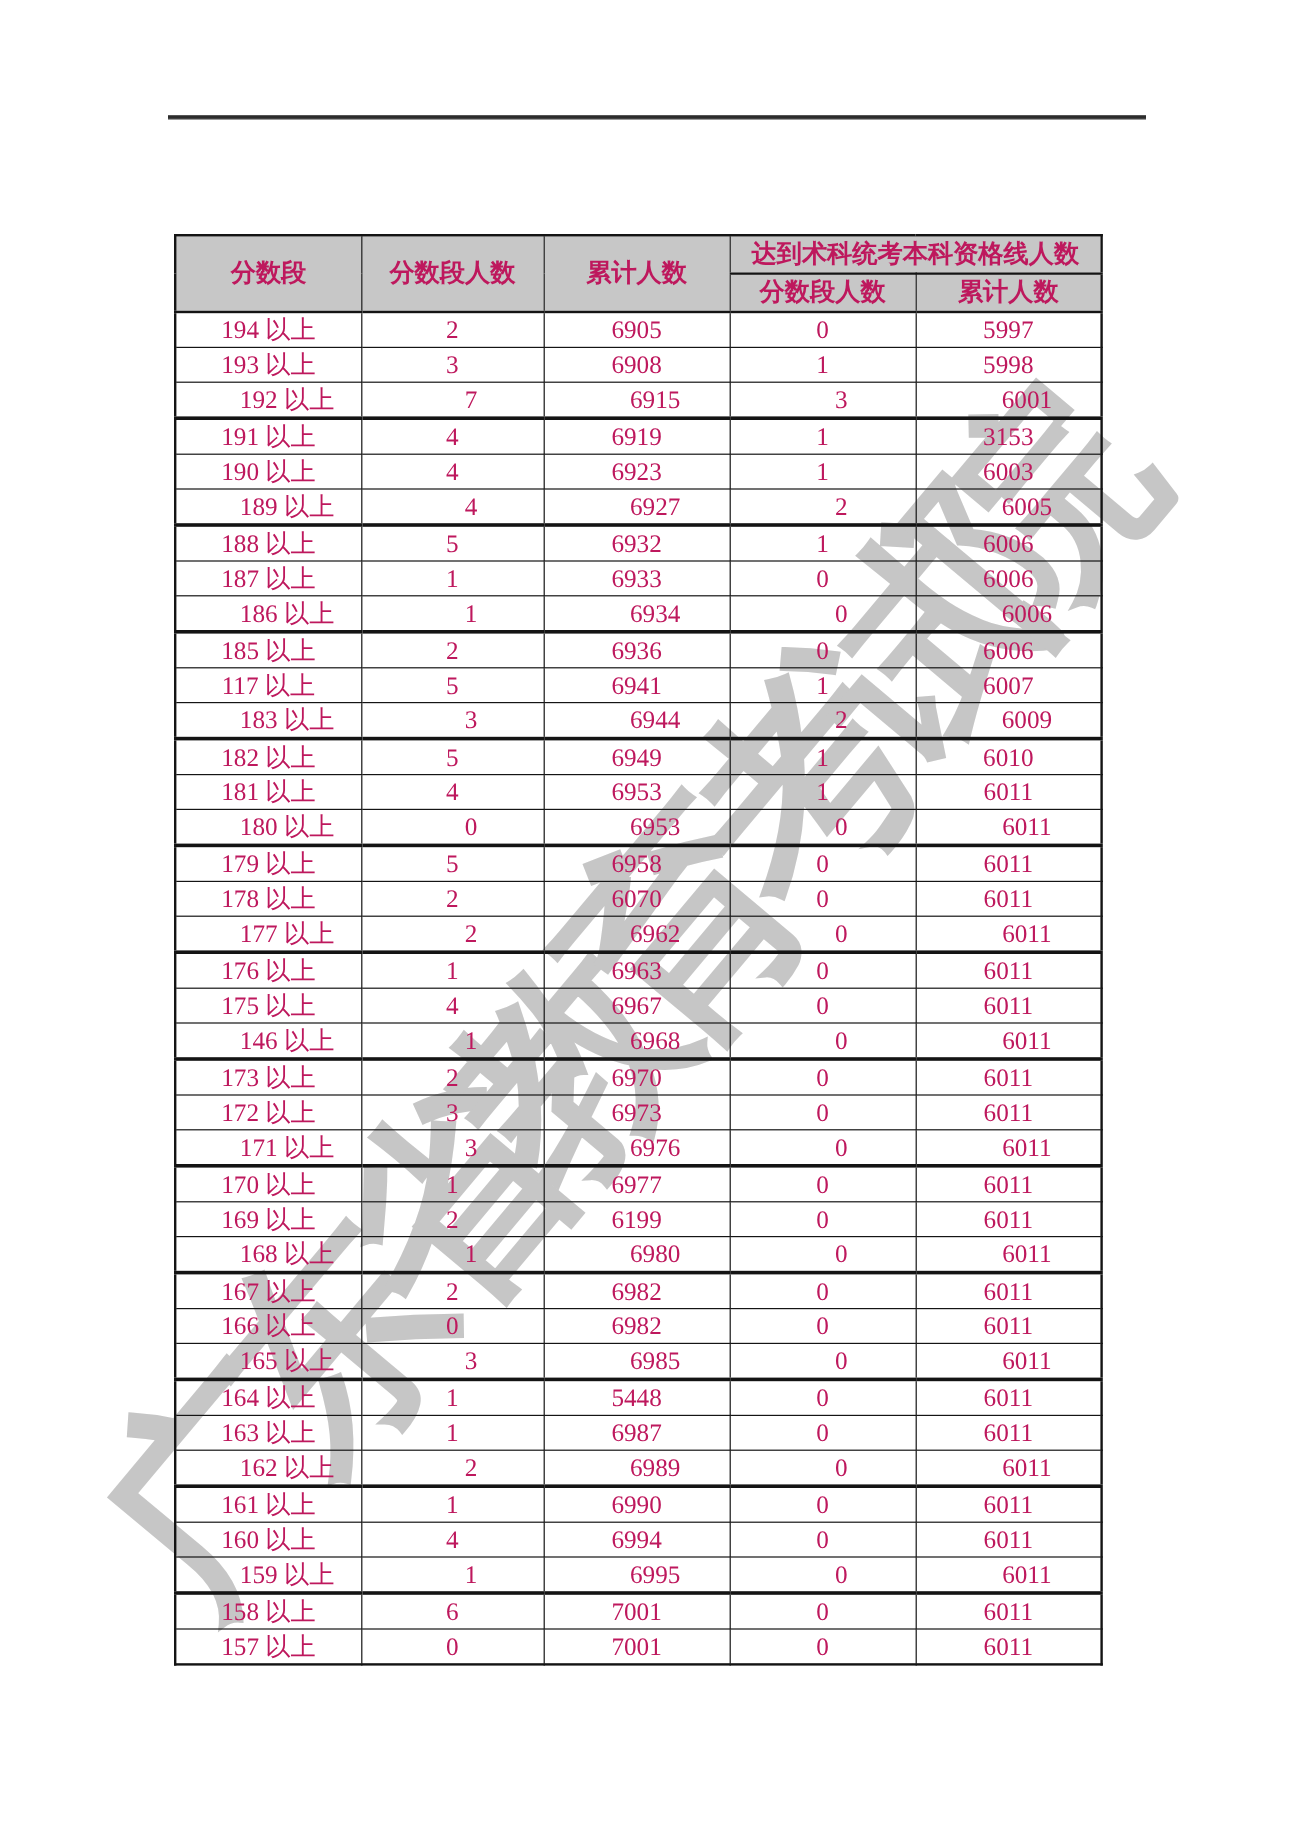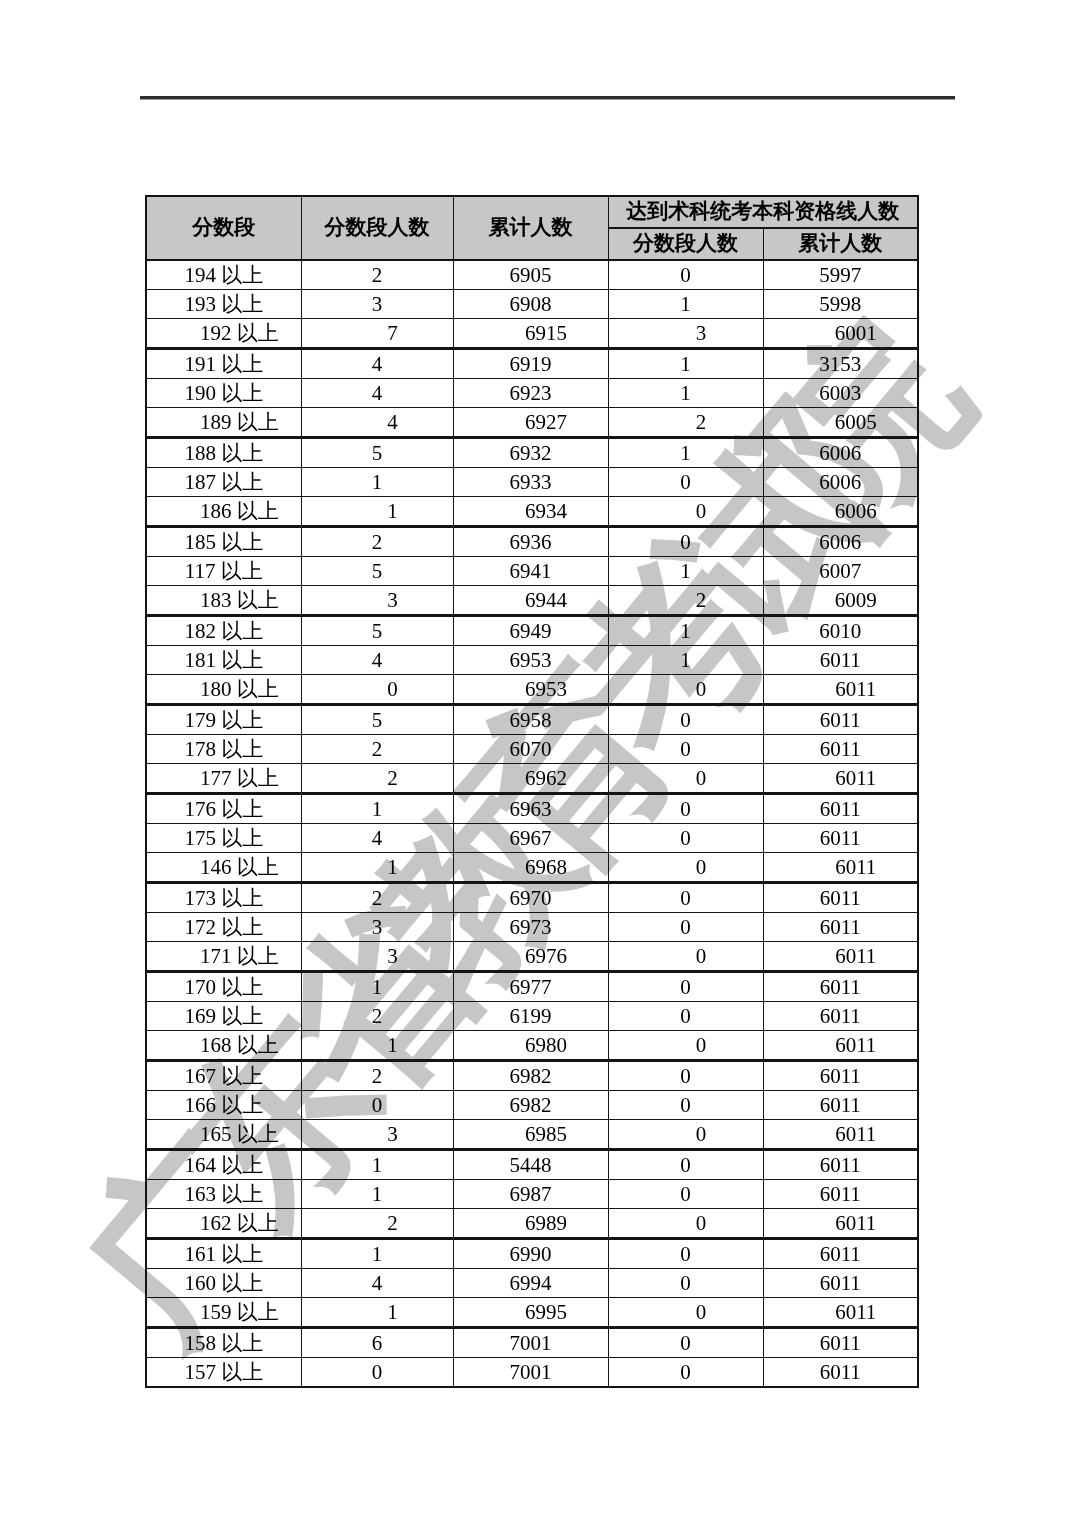--- a/index.html
+++ b/index.html
@@ -31,21 +31,21 @@
     pointer-events:none;
   }
   table.score-table{
     position:absolute;
     left:145px;top:195px;
     width:772px;height:1172px;
     z-index:2;
     border-collapse:collapse;
     table-layout:fixed;
     text-align:center;
-    color:#000000;
+    color:#be185d;
     background:transparent;
   }
   .score-table th,.score-table td{
     border:1.6px solid #141414;
     padding:0;
     overflow:hidden;
   }
   .score-table{border:2.5px solid #141414;}
   .score-table thead th{
     background:#c7c7c7;

